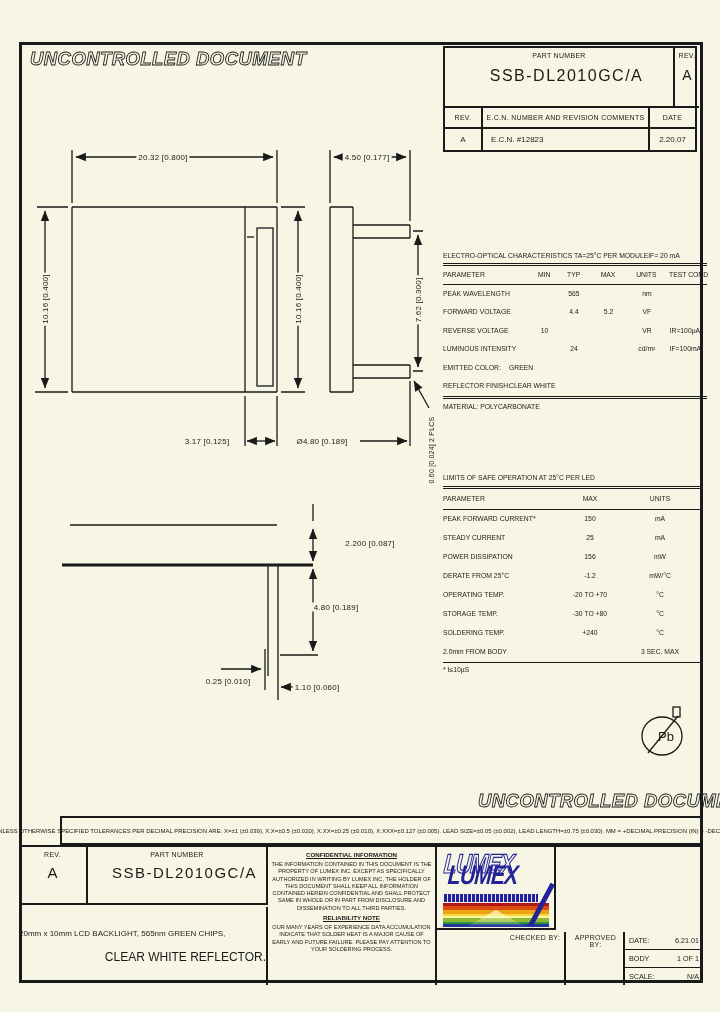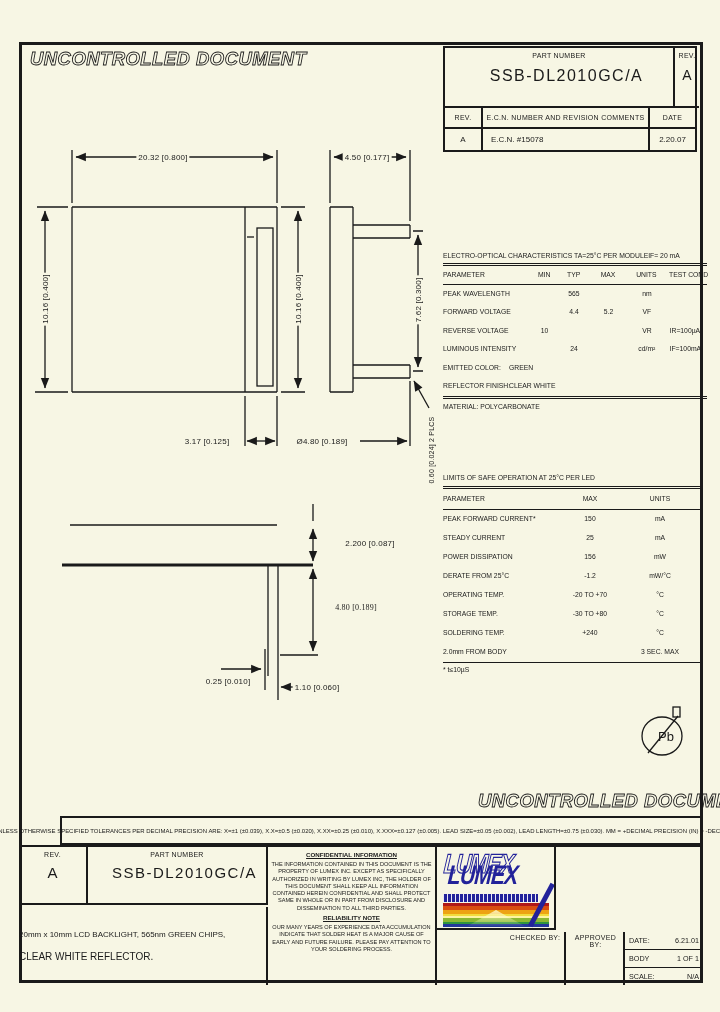--- a/index.html
+++ b/index.html
@@ -133,41 +133,41 @@
 
 <div class="dim" style="left:163px;top:157px;">20.32 [0.800]</div>
 <div class="dim" style="left:367px;top:157px;">4.50 [0.177]</div>
 <div class="dim rot" style="left:45px;top:299px;">10.16 [0.400]</div>
 <div class="dim rot" style="left:298px;top:299px;">10.16 [0.400]</div>
 <div class="dim rot" style="left:418px;top:300px;">7.62 [0.300]</div>
 <div class="dim rot" style="left:431px;top:450px;font-size:7px;">0.60 [0.024] 2 PLCS</div>
 <div class="dim" style="left:207px;top:441px;">3.17 [0.125]</div>
 <div class="dim" style="left:322px;top:441px;">Ø4.80 [0.189]</div>
 <div class="dim" style="left:336px;top:543px;margin-left:34px;">2.200 [0.087]</div>
-<div class="dim" style="left:356px;top:607px;font-family:Liberation Serif, serif;">4.80 [0.189]</div>
+<div class="dim" style="left:336px;top:607px;">4.80 [0.189]</div>
 <div class="dim" style="left:228px;top:669px;margin-top:12px;">0.25 [0.010]</div>
 <div class="dim" style="left:317px;top:687px;">1.10 [0.060]</div>
 
 <div class="abs" style="left:443px;top:46px;width:254px;height:106px;border:2px solid var(--ink);z-index:3;">
   <div class="abs" style="left:0;top:0;width:230px;height:60px;border-right:2px solid var(--ink);border-bottom:2px solid var(--ink);">
     <div class="lbl7" style="text-align:center;margin-top:4px;">PART NUMBER</div>
     <div class="pn-big" style="text-align:center;margin-top:8px;">SSB-DL2010GC/A</div>
   </div>
   <div class="abs" style="left:230px;top:0;width:24px;height:60px;border-bottom:2px solid var(--ink);">
     <div class="lbl7" style="text-align:center;margin-top:4px;">REV.</div>
     <div style="text-align:center;font-size:14px;margin-top:8px;">A</div>
   </div>
   <div class="abs" style="left:0;top:60px;width:250px;height:21px;border-bottom:2px solid var(--ink);display:flex;">
     <div class="cell lbl7" style="width:38px;border-right:2px solid var(--ink);">REV.</div>
     <div class="cell lbl7" style="flex:1;border-right:2px solid var(--ink);">E.C.N. NUMBER AND REVISION COMMENTS</div>
     <div class="cell lbl7" style="width:45px;">DATE</div>
   </div>
   <div class="abs" style="left:0;top:81px;width:250px;height:21px;display:flex;">
     <div class="cell" style="width:38px;border-right:2px solid var(--ink);font-size:8px;">A</div>
-    <div style="flex:1;border-right:2px solid var(--ink);font-size:8px;display:flex;align-items:center;padding-left:8px;">E.C.N. #15078</div>
+    <div style="flex:1;border-right:2px solid var(--ink);font-size:8px;display:flex;align-items:center;padding-left:8px;">E.C.N. #12823</div>
     <div class="cell" style="width:45px;font-size:8px;">2.20.07</div>
   </div>
 </div>
 
 <div class="ttable" style="left:443px;top:249px;width:264px;">
   <div class="trow dbl" style="height:14px;justify-content:space-between;">
     <span>ELECTRO-OPTICAL CHARACTERISTICS TA=25°C PER MODULE</span>
     <span style="padding-right:56px;">IF= 20 mA</span>
   </div>
   <div class="trow sgl" style="height:18px;">
@@ -289,21 +289,21 @@
     <div style="text-align:center;font-size:15px;margin-top:6px;">A</div>
   </div>
 
   <div class="abs" style="left:69px;top:0;width:180px;height:58px;border-right:2px solid var(--ink);border-bottom:2px solid var(--ink);">
     <div class="tb-label" style="text-align:center;margin-top:4px;">PART NUMBER</div>
     <div class="pn-big" style="text-align:center;margin-top:6px;font-size:15px;">SSB-DL2010GC/A</div>
   </div>
 
   <div class="abs" style="left:0;top:60px;width:249px;height:78px;border-right:2px solid var(--ink);display:flex;flex-direction:column;justify-content:center;gap:12px;">
     <div style="font-size:8px;text-align:left;white-space:nowrap;">20mm x 10mm LCD BACKLIGHT, 565nm GREEN CHIPS,</div>
-    <div style="font-size:10px;text-align:left;">CLEAR WHITE REFLECTOR.</div>
+    <div style="font-size:12px;text-align:right;">CLEAR WHITE REFLECTOR.</div>
   </div>
 
   <div class="abs conf" style="left:249px;top:0;width:169px;height:138px;border-right:2px solid var(--ink);padding:2px 3px;overflow:hidden;">
     <div class="t">CONFIDENTIAL INFORMATION</div>
     <div>THE INFORMATION CONTAINED IN THIS DOCUMENT IS THE PROPERTY OF LUMEX INC. EXCEPT AS SPECIFICALLY AUTHORIZED IN WRITING BY LUMEX INC, THE HOLDER OF THIS DOCUMENT SHALL KEEP ALL INFORMATION CONTAINED HEREIN CONFIDENTIAL AND SHALL PROTECT SAME IN WHOLE OR IN PART FROM DISCLOSURE AND DISSEMINATION TO ALL THIRD PARTIES.</div>
     <div class="t">RELIABILITY NOTE</div>
     <div>OUR MANY YEARS OF EXPERIENCE DATA ACCUMULATION INDICATE THAT SOLDER HEAT IS A MAJOR CAUSE OF EARLY AND FUTURE FAILURE. PLEASE PAY ATTENTION TO YOUR SOLDERING PROCESS.</div>
   </div>
 
   <div class="abs" style="left:418px;top:0;width:119px;height:83px;border-right:2px solid var(--ink);border-bottom:2px solid var(--ink);overflow:hidden;">

